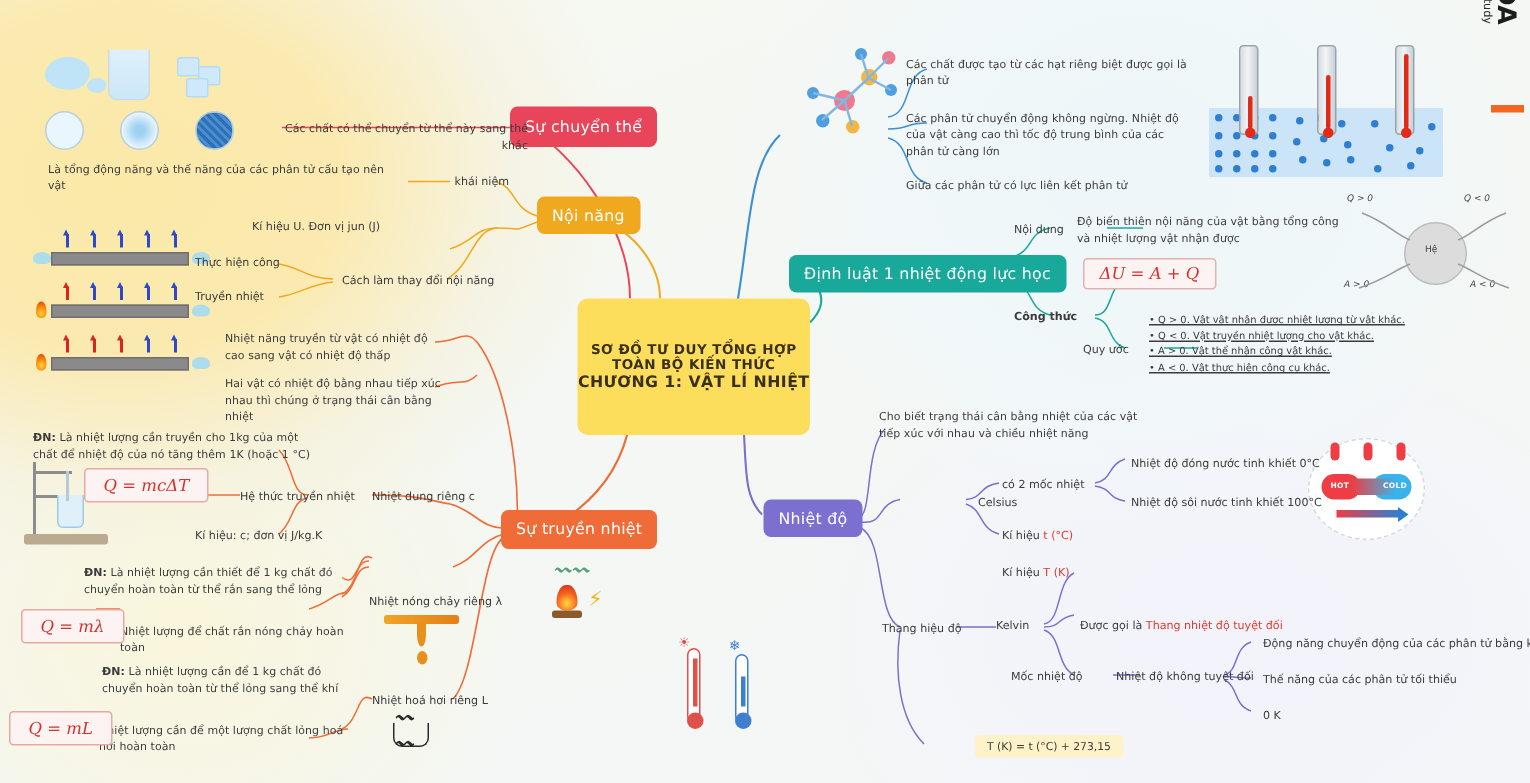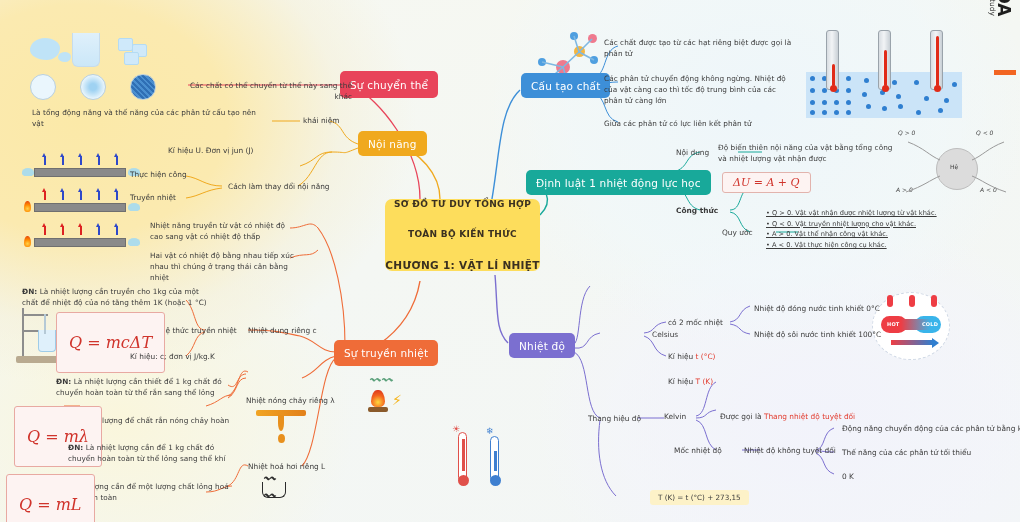--- a/index.html
+++ b/index.html
@@ -28,24 +28,24 @@
     border-radius: 5px;
     color: #fff;
     font-size: 10.5px;
     letter-spacing: .2px;
     white-space: nowrap;
     padding: 0 10px;
     text-align: center;
   }
   .central {
     position: absolute;
-    left: 385px; top: 199px; width: 155px; height: 72px;
+    left: 385px; top: 199px; width: 155px; height: 91px;
     background: #fddd5c; border-radius: 7px;
     display: flex; flex-direction: column; align-items: center; justify-content: center;
-    gap: 20px; color: #3a3020; text-align: center;
+    gap: 0; color: #3a3020; text-align: center;
   }
   .central .l1, .central .l2 { font-size: 9px; font-weight: bold; letter-spacing: .3px; }
   .central .l3 { font-size: 10.5px; font-weight: bold; letter-spacing: .3px; }
 
   
   .txt {
     position: absolute;
     font-size: 7.3px;
     color: #3b3b3b;
     line-height: 1.5;
@@ -62,22 +62,22 @@
 
   
   .formula {
     position: absolute;
     border: 1px solid #e8a9a2;
     background: #fdf3f2;
     border-radius: 3px;
     color: #d0342c;
     font-family: "DejaVu Serif", "Liberation Serif", serif;
     font-style: italic;
-    font-size: 16px;
-    padding: 20px 12px;
+    font-size: 11px;
+    padding: 4px 12px;
     white-space: nowrap;
   }
   .formula.plain { border-color: #e2b3ad; }
   .kelvin-box {
     position: absolute;
     background: #fdf2c8;
     border-radius: 3px;
     color: #3b3b3b;
     font-size: 7.2px;
     padding: 3px 8px;
@@ -471,23 +471,20 @@
     <span class="bold">ĐN:</span><span> Là nhiệt lượng cần thiết để 1 kg chất đó chuyển hoàn toàn từ thể rắn sang thể lỏng</span>
   </div>
 
   <div class="label" style="left:248px; top:462px;">Nhiệt hoá hơi riêng L</div>
   <div class="txt" style="left:66px; top:482px; width:166px;">Nhiệt lượng cần để một lượng chất lỏng hoá hơi hoàn toàn</div>
   <div class="formula" style="left:6px; top:474px;">Q = mL</div>
   <div class="txt" style="left:68px; top:443px; width:164px;">
     <span class="bold">ĐN:</span><span> Là nhiệt lượng cần để 1 kg chất đó chuyển hoàn toàn từ thể lỏng sang thể khí</span>
   </div>
 
-  <div class="node" style="left:521px; top:73px; height:25px; background:#3d8fd8;">
-    <span>Cấu tạo chất</span>
-  </div>
   <div class="txt" style="left:604px; top:74px; width:185px;">Các phân tử chuyển động không ngừng. Nhiệt độ của vật càng cao thì tốc độ trung bình của các phân tử càng lớn</div>
   <div class="txt" style="left:604px; top:38px; width:198px;">Các chất được tạo từ các hạt riêng biệt được gọi là phân tử</div>
   <div class="txt" style="left:604px; top:119px; width:200px;">Giữa các phân tử có lực liên kết phân tử</div>
 
   <div class="node" style="left:526px; top:170px; height:25px; background:#18a99a;">
     <span>Định luật 1 nhiệt động lực học</span>
   </div>
   <div class="label" style="left:676px; top:148px;">Nội dung</div>
   <div class="txt" style="left:718px; top:143px; width:182px;">Độ biến thiên nội năng của vật bằng tổng công và nhiệt lượng vật nhận được</div>
   <div class="label" style="left:676px; top:206px;font-weight:bold;">Công thức</div>
@@ -496,20 +493,21 @@
   <div class="bullets" style="left:766px; top:208px;text-decoration:underline;">
     <div>• Q &gt; 0. Vật vật nhận được nhiệt lượng từ vật khác.</div>
     <div>• Q &lt; 0. Vật truyền nhiệt lượng cho vật khác.</div>
     <div>• A &gt; 0. Vật thể nhận công vật khác.</div>
     <div>• A &lt; 0. Vật thực hiện công cụ khác.</div>
   </div>
 
   <div class="node" style="left:509px; top:333px; height:25px; background:#7b6fd0;">
     <span>Nhiệt độ</span>
   </div>
+  <div class="txt" style="left:586px; top:273px; width:180px;">Cho biết trạng thái cân bằng nhiệt của các vật tiếp xúc với nhau và chiều nhiệt năng</div>
 
   <div class="label" style="left:588px; top:414px;">Thang hiệu độ</div>
 
   <div class="label" style="left:652px; top:330px;">Celsius</div>
   <div class="label" style="left:668px; top:318px;">có 2 mốc nhiệt</div>
   <div class="label" style="left:754px; top:304px;">Nhiệt độ đóng nước tinh khiết 0°C</div>
   <div class="label" style="left:754px; top:330px;">Nhiệt độ sôi nước tinh khiết 100°C</div>
   <div class="label" style="left:668px; top:352px;">
     <span>Kí hiệu </span><span class="redtxt">t (°C)</span>
   </div>

